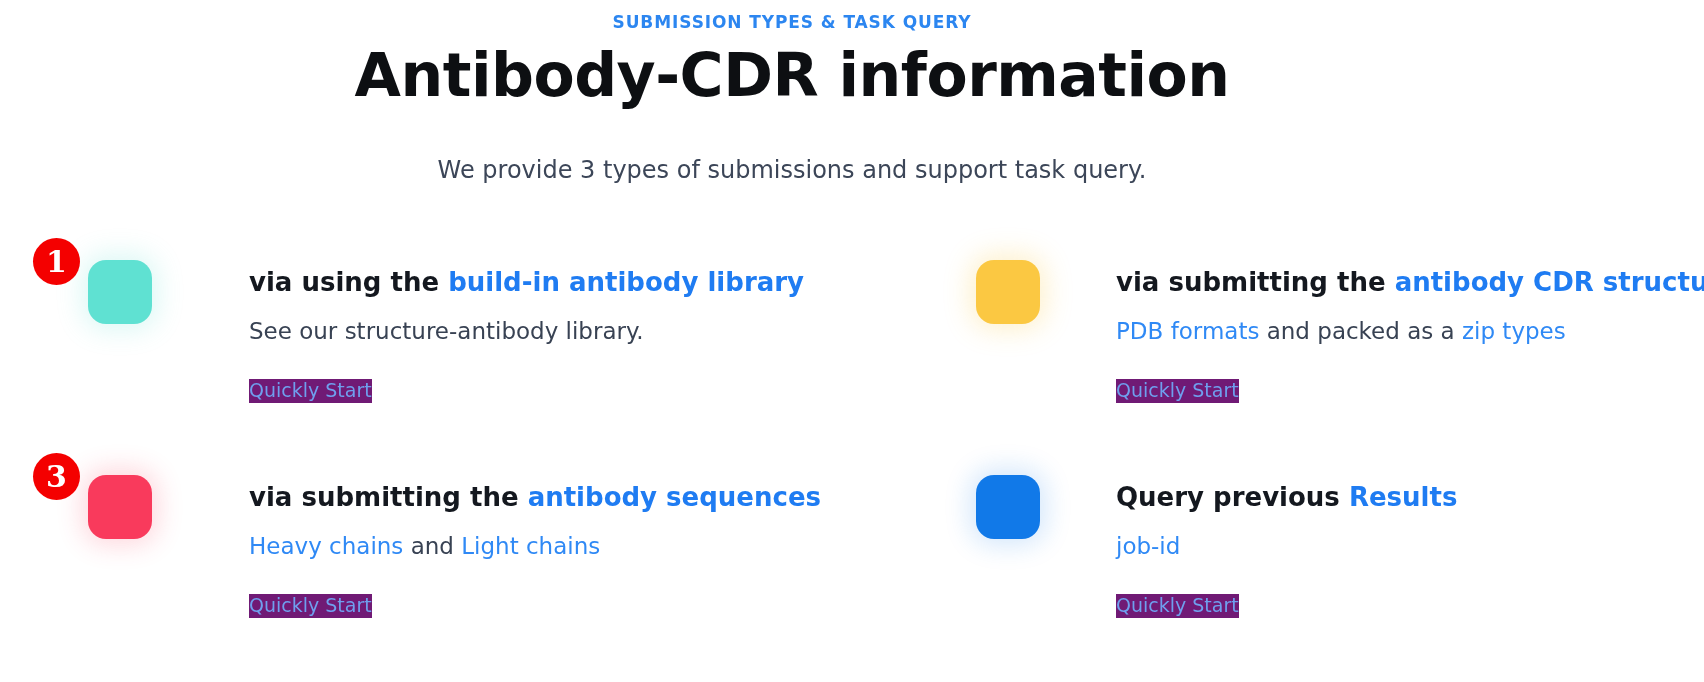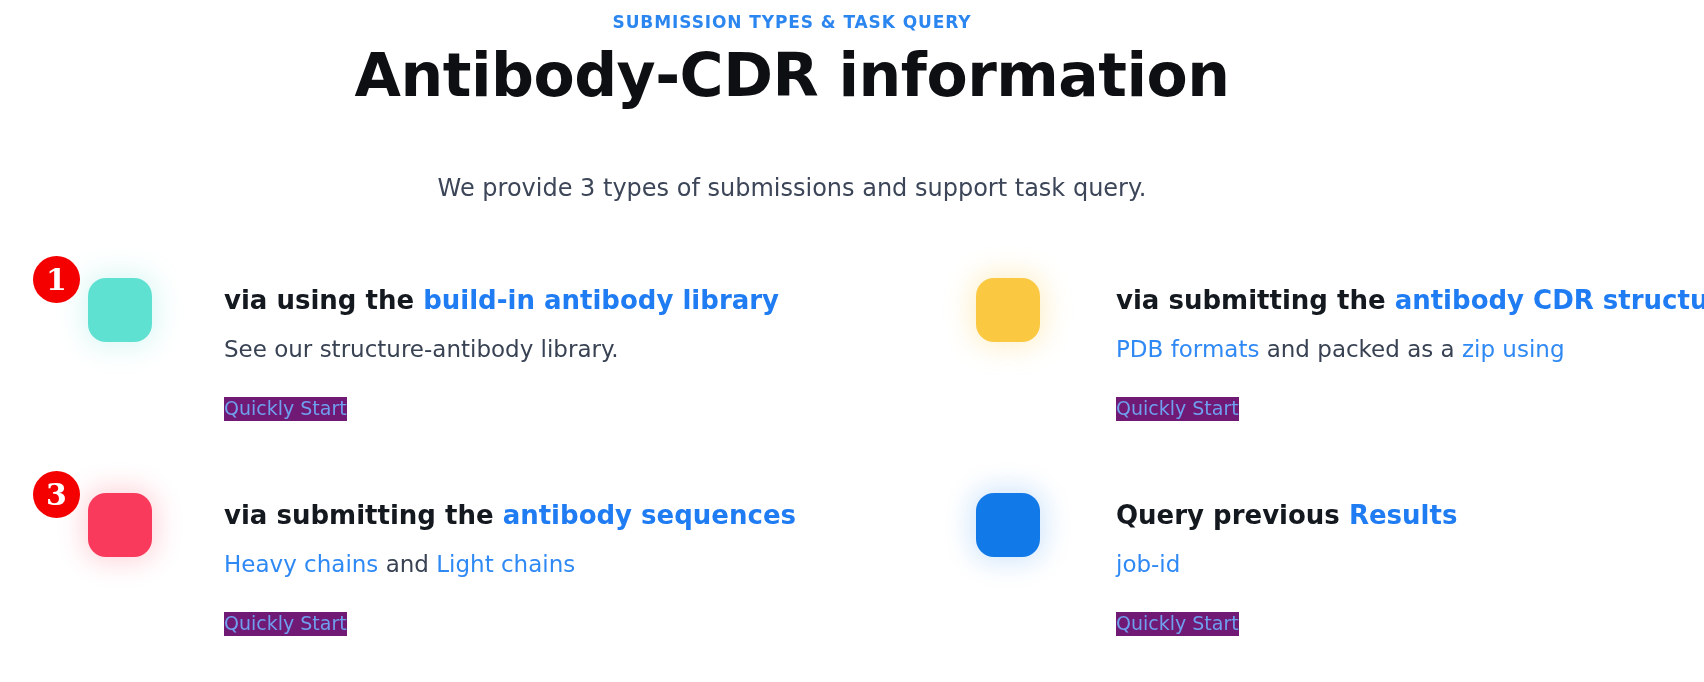--- a/index.html
+++ b/index.html
@@ -39,21 +39,21 @@
     font-size: 60px;
     font-weight: bold;
     color: #0d0f12;
     letter-spacing: -0.5px;
     margin-top: 8px;
     line-height: 1.18;
   }
   .subtitle {
     font-size: 24px;
     color: #3c4658;
-    margin-top: 62px;
+    margin-top: 44px;
     font-weight: normal;
     line-height: 1.3;
   }
 
   
   .cards {
     position: relative;
     margin-top: 52px;
     display: grid;
     grid-template-columns: 880px 824px;
@@ -99,21 +99,21 @@
     width: 64px;
     height: 64px;
     border-radius: 18px;
   }
   .swatch.teal   { background: #5fe1d2; box-shadow: 0 0 26px 6px rgba(95,225,210,0.22); }
   .swatch.yellow { background: #fbc842; box-shadow: 0 0 26px 6px rgba(251,200,66,0.26); }
   .swatch.pink   { background: #f93a5c; box-shadow: 0 0 26px 6px rgba(249,58,92,0.20); }
   .swatch.blue   { background: #1179e8; box-shadow: 0 0 26px 6px rgba(17,121,232,0.18); }
 
   .card-body {
-    margin-left: 72px;
+    margin-left: 97px;
     padding-top: 28px;
   }
   .card.col2 .card-body { margin-left: 76px; }
 
   .card-title {
     font-size: 26px;
     font-weight: bold;
     color: #14181f;
     line-height: 1.25;
     white-space: nowrap;
@@ -167,21 +167,21 @@
       </div>
     </div>
 
     <div class="card col2">
 
       <div class="swatch-wrap">
         <div class="swatch yellow"></div>
       </div>
       <div class="card-body">
         <div class="card-title"><span>via submitting the </span><span class="hl">antibody CDR structures</span></div>
-        <div class="card-desc"><span class="hl">PDB formats</span><span> and packed as a </span><span class="hl">zip using</span></div>
+        <div class="card-desc"><span class="hl">PDB formats</span><span> and packed as a </span><span class="hl">zip types</span></div>
         <a class="start-link">Quickly Start</a>
       </div>
     </div>
 
     <div class="card col1">
       <div class="badge">3</div>
       <div class="swatch-wrap">
         <div class="swatch pink"></div>
       </div>
       <div class="card-body">

